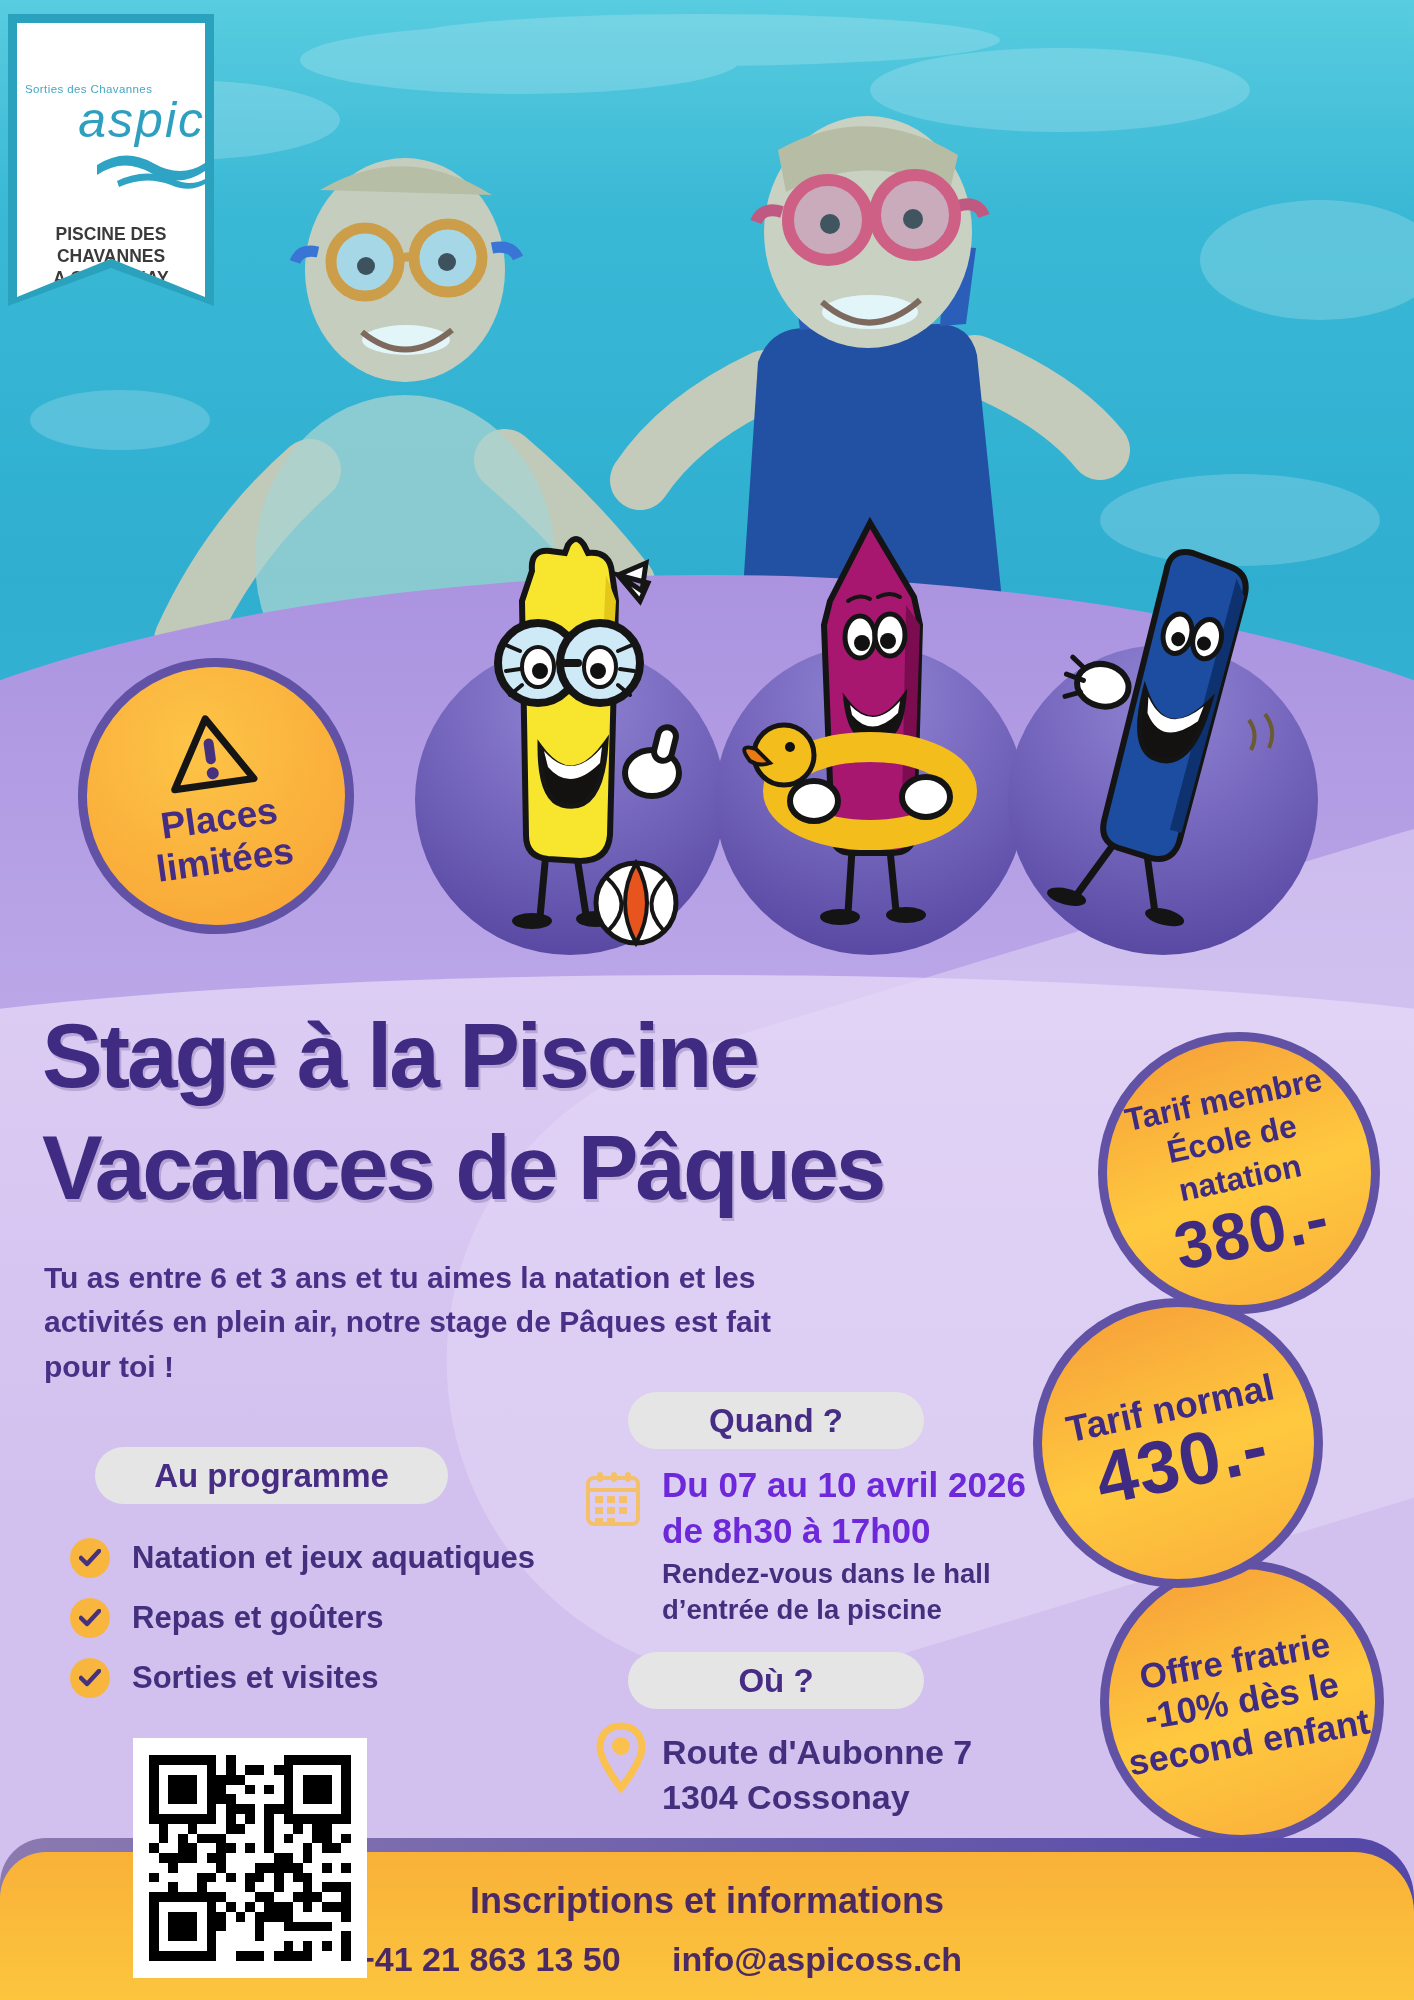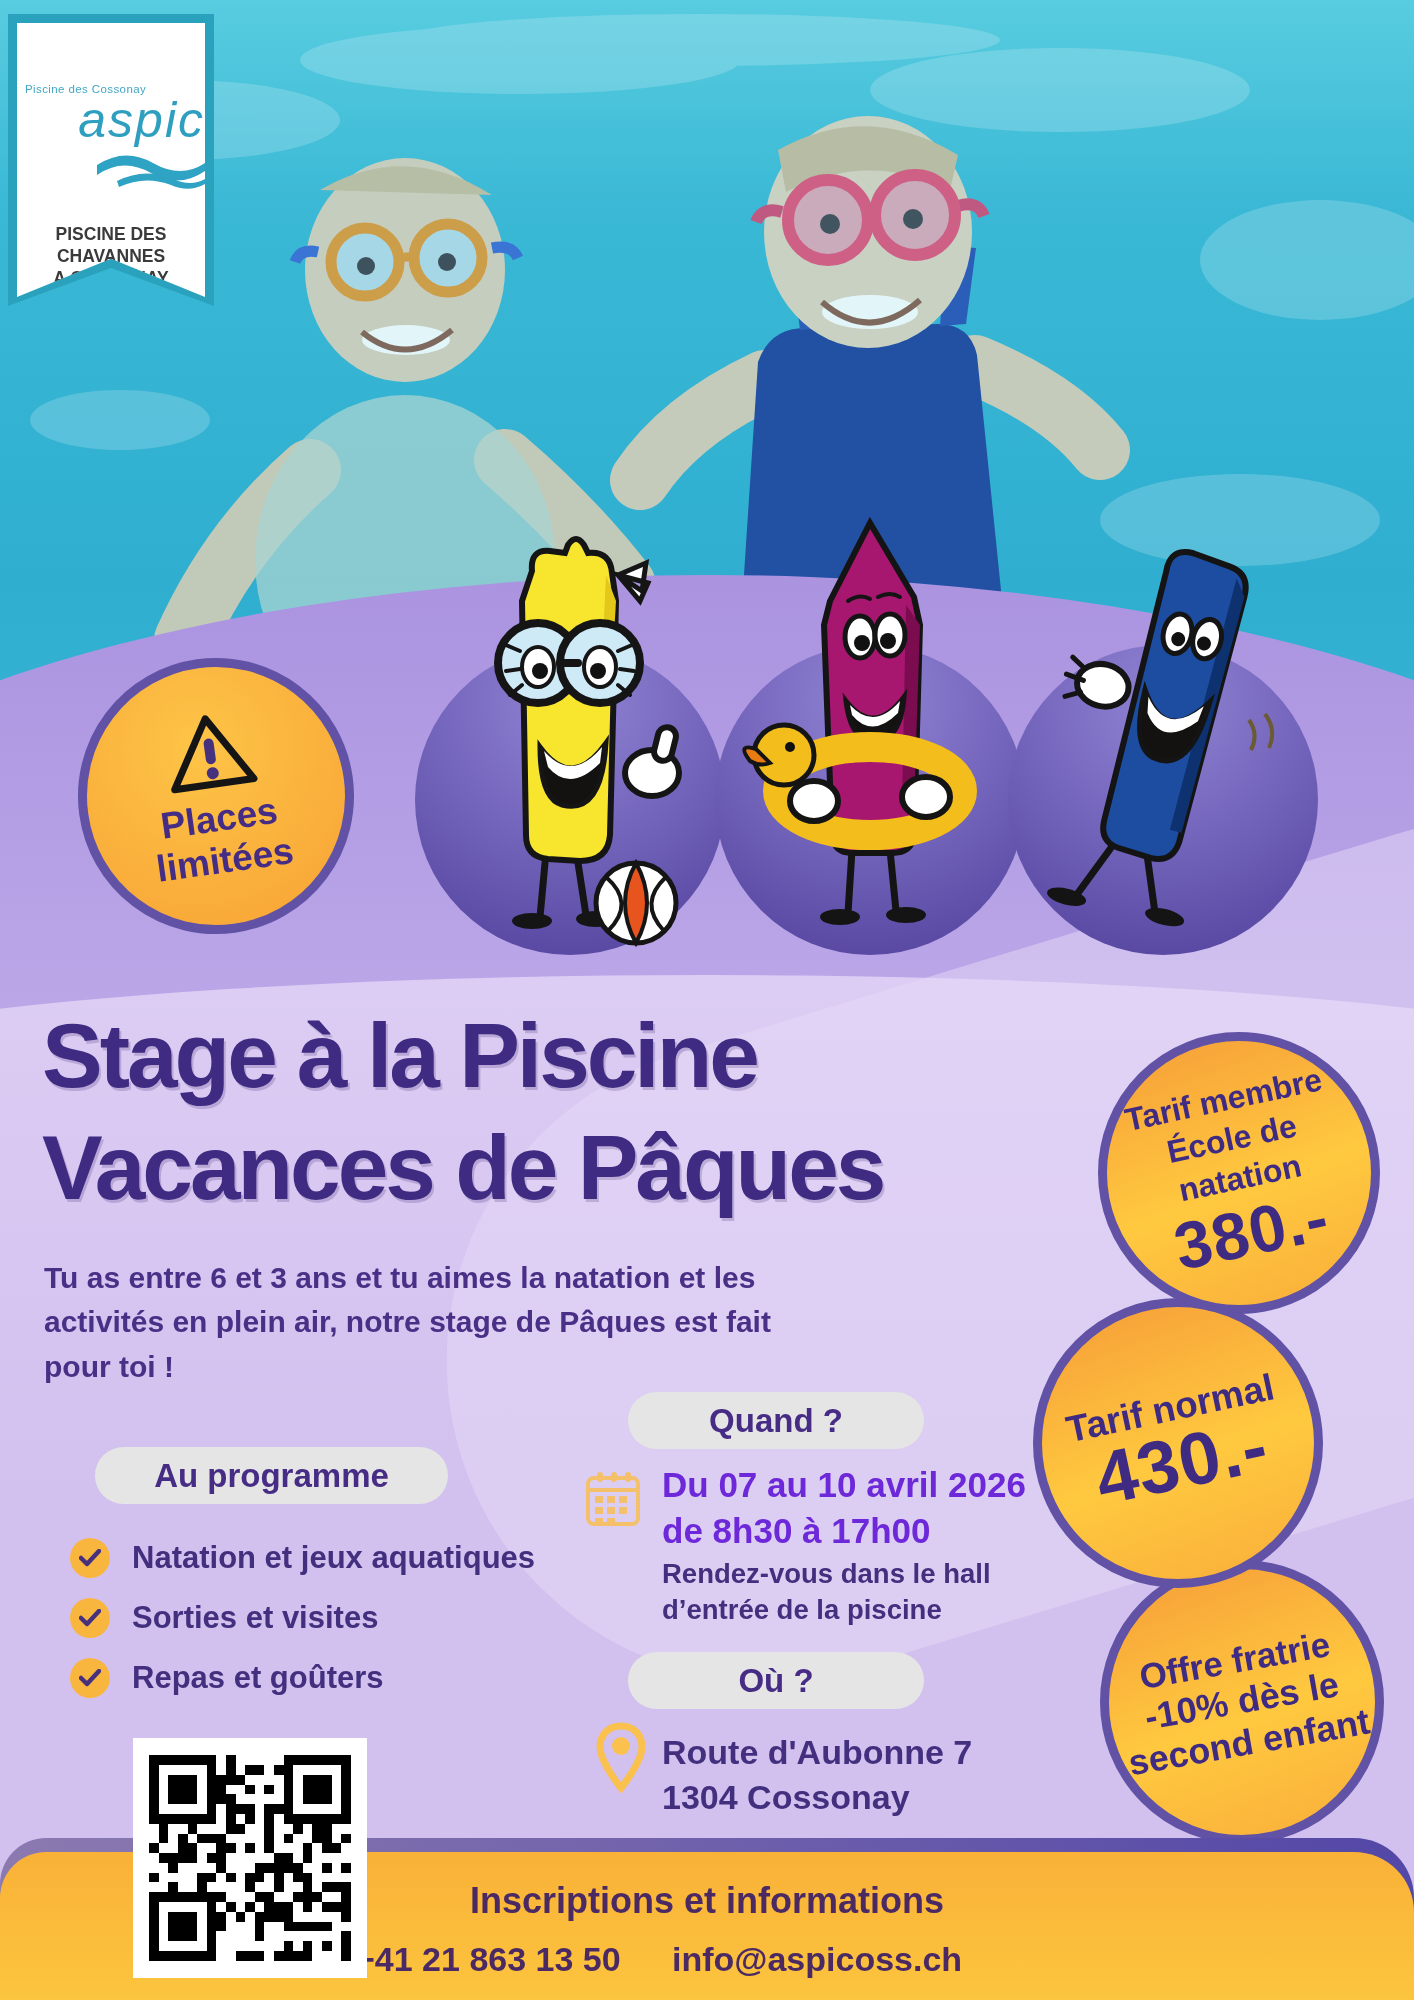--- a/index.html
+++ b/index.html
@@ -230,21 +230,21 @@
         <ellipse cx="92" cy="196" rx="26" ry="21" fill="#ffffff" stroke-width="6"></ellipse>
         <path d="M70,184 L56,176 M72,196 L54,194 M72,208 L58,216" stroke-width="5"></path>
       </g>
       <path d="M246,215 q10,14 2,30 M262,209 q12,16 4,34" stroke="#6a5b35" stroke-width="4" fill="none"></path>
     </svg>
   </div>
 
   <div class="abs ribbon">
     <div class="ribbon-outer"></div>
     <div class="ribbon-inner">
-      <div class="brand-small">Piscine des Cossonay</div>
+      <div class="brand-small">Sorties des Chavannes</div>
       <div class="brand-name">aspic</div>
       <span class="brand-wave">
         <svg viewBox="0 0 112 42">
           <path d="M2,14 Q30,-4 58,12 Q86,28 110,12 L110,20 Q84,38 56,22 Q28,6 2,24 Z" fill="#2fa3c4"></path>
           <path d="M22,30 Q50,16 78,28 Q96,36 110,28 L110,33 Q94,42 76,34 Q50,24 24,36 Z" fill="#2fa3c4"></path>
         </svg>
       </span>
       <div class="ribbon-title">
         <div>PISCINE DES</div>
         <div>CHAVANNES</div>
@@ -285,29 +285,29 @@
           </svg>
       </span>
       <span class="check-label">Natation et jeux aquatiques</span>
     </div>
     <div class="check-row">
       <span class="check-ic">
         <svg width="22" height="18" viewBox="0 0 22 18">
             <path d="M2,9 L8,15 L20,2" fill="none" stroke="#46317f" stroke-width="4.5" stroke-linecap="round" stroke-linejoin="round"></path>
           </svg>
       </span>
-      <span class="check-label">Sorties et visites</span>
+      <span class="check-label">Repas et goûters</span>
     </div>
     <div class="check-row">
       <span class="check-ic">
         <svg width="22" height="18" viewBox="0 0 22 18">
             <path d="M2,9 L8,15 L20,2" fill="none" stroke="#46317f" stroke-width="4.5" stroke-linecap="round" stroke-linejoin="round"></path>
           </svg>
       </span>
-      <span class="check-label">Repas et goûters</span>
+      <span class="check-label">Sorties et visites</span>
     </div>
   </div>
 
   <div class="abs pill" style="left:628px;top:1392px;width:296px;">
     <span>Quand ?</span>
   </div>
   <span class="abs cal-ic">
     <svg viewBox="0 0 58 60">
       <rect x="3" y="10" width="50" height="46" rx="6" fill="none" stroke="#f5c06a" stroke-width="4"></rect>
       <path d="M3,22 L53,22" stroke="#f5c06a" stroke-width="4"></path>

